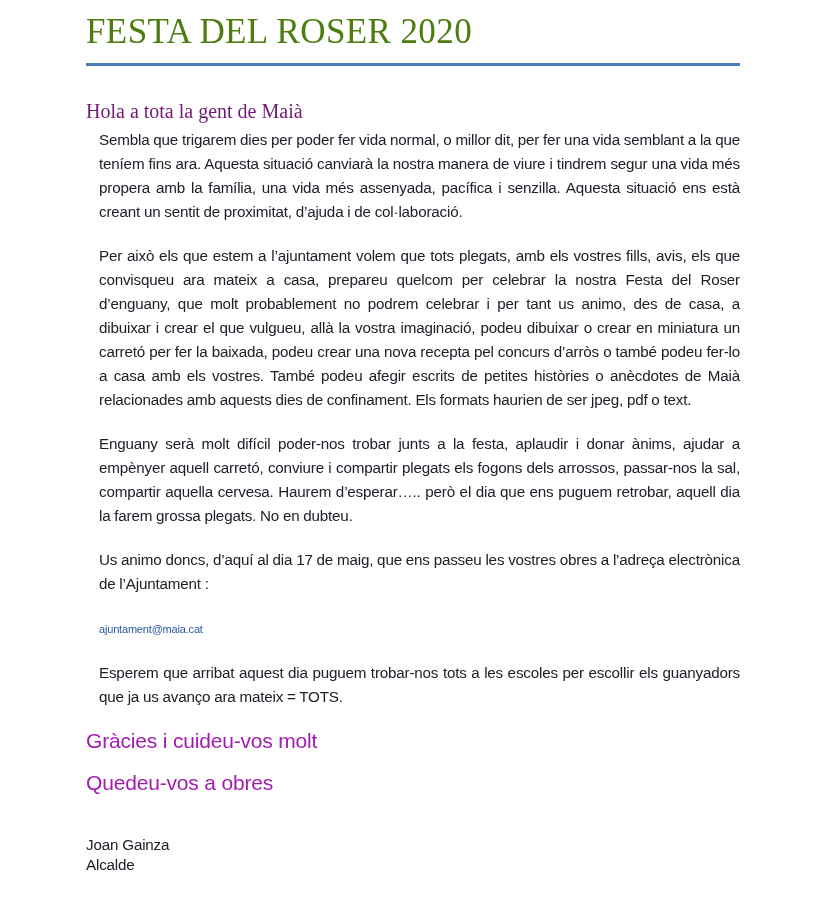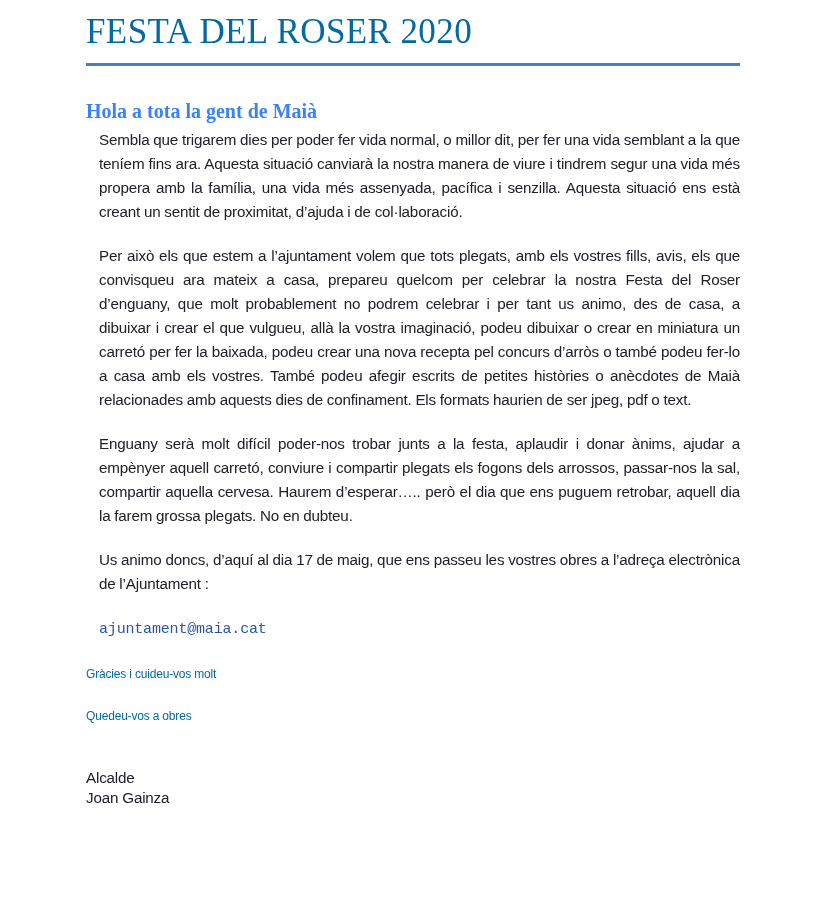--- a/index.html
+++ b/index.html
@@ -28,43 +28,43 @@
     position: absolute;
     left: 86px;
     top: 10px;
     width: 654px;
   }
   .doc-title {
     font-family: "Liberation Serif", serif;
     font-size: 35px;
     line-height: 44px;
     letter-spacing: 0.4px;
-    color: #0369a1;
+    color: #4d7c0f;
     margin: 0;
     font-weight: normal;
     white-space: nowrap;
   }
   .title-rule {
     margin-top: 9px;
     height: 3px;
     width: 654px;
     background: #4a7ebb;
   }
 
   
   .section-heading {
     position: absolute;
     left: 86px;
     top: 98px;
     margin: 0;
     font-family: "Liberation Serif", serif;
-    font-weight: bold;
+    font-weight: normal;
     font-size: 20px;
     line-height: 26px;
-    color: #3b82f6;
+    color: #701a75;
     white-space: nowrap;
   }
 
   
   .body-wrap {
     position: absolute;
     left: 86px;
     top: 128px;
     width: 654px;
   }
@@ -80,32 +80,32 @@
     letter-spacing: -0.18px;
     word-spacing: -0.2px;
   }
   p.para b {
     font-weight: normal;
   }
 
   .para-tight {
     margin: 0 0 18px 0;
     font-family: "Liberation Sans", sans-serif;
-    font-size: 12px;
+    font-size: 21px;
     line-height: 24px;
-    color: #0369a1;
+    color: #a21caf;
     text-align: left;
     letter-spacing: -0.18px;
   }
 
   a.email-link,
   .email-link {
     display: inline-block;
-    font-family: Liberation Mono, monospace;
-    font-size: 15px;
+    font-family: Liberation Sans, sans-serif;
+    font-size: 11px;
     line-height: 24px;
     color: #2b55a3;
     text-decoration: none;
     letter-spacing: -0.18px;
   }
 
   .email-para {
     margin: 0 0 20px 0;
   }
 
@@ -140,24 +140,25 @@
     <p class="para"><span>Per això els que estem a l’ajuntament volem que tots plegats, amb els vostres fills, avis, els que convisqueu ara mateix a casa, prepareu quelcom per celebrar la nostra </span><b>Festa del Roser</b><span> d’enguany, que molt probablement no podrem celebrar i per tant us animo, des de casa, a dibuixar i crear el que vulgueu, allà la vostra imaginació, podeu dibuixar o crear en miniatura un carretó per fer la baixada, podeu crear una nova recepta pel concurs d’arròs o també podeu fer-lo a casa amb els vostres. També podeu afegir escrits de petites històries o anècdotes de Maià relacionades amb aquests dies de confinament. Els formats haurien de ser jpeg, pdf o text.</span></p>
 
     <p class="para">Enguany serà molt difícil poder-nos trobar junts a la festa, aplaudir i donar ànims, ajudar a empènyer aquell carretó, conviure i compartir plegats els fogons dels arrossos, passar-nos la sal, compartir aquella cervesa. Haurem d’esperar….. però el dia que ens puguem retrobar, aquell dia la farem grossa plegats. No en dubteu.</p>
 
     <p class="para">Us animo doncs, d’aquí al dia 17 de maig, que ens passeu les vostres obres a l’adreça electrònica de l’Ajuntament :</p>
 
     <p class="para email-para">
       <a class="email-link" href="#">ajuntament@maia.cat</a>
     </p>
 
+    <p class="para">Esperem que arribat aquest dia puguem trobar-nos tots a les escoles per escollir els guanyadors que ja us avanço ara mateix = TOTS.</p>
 
     <p class="para-tight">Gràcies i cuideu-vos molt</p>
 
     <p class="para-tight">Quedeu-vos a obres</p>
 
     <div class="signature">
+      <div class="sig-line">Joan Gainza</div>
       <div class="sig-line">Alcalde</div>
-      <div class="sig-line">Joan Gainza</div>
     </div>
 
   </div>
 </div>
 
 </body></html>

